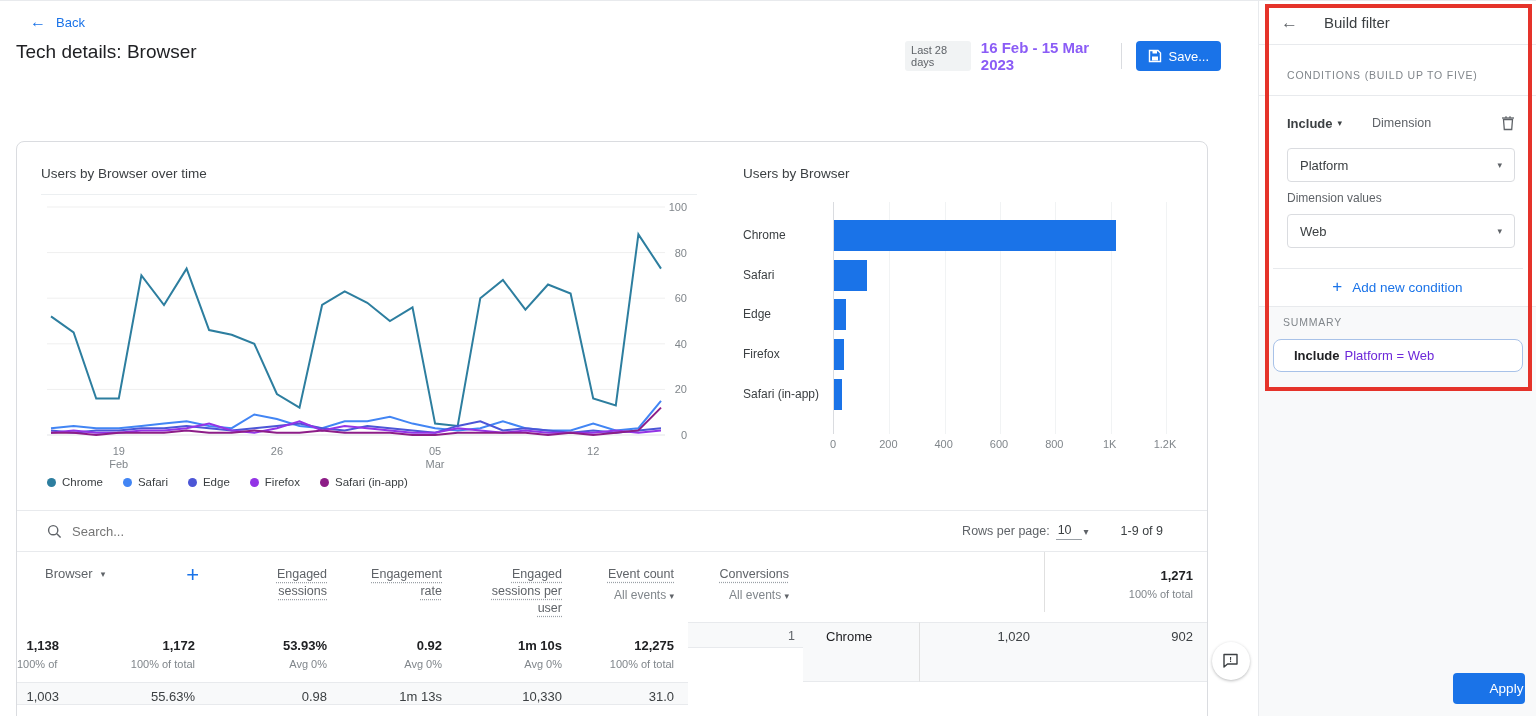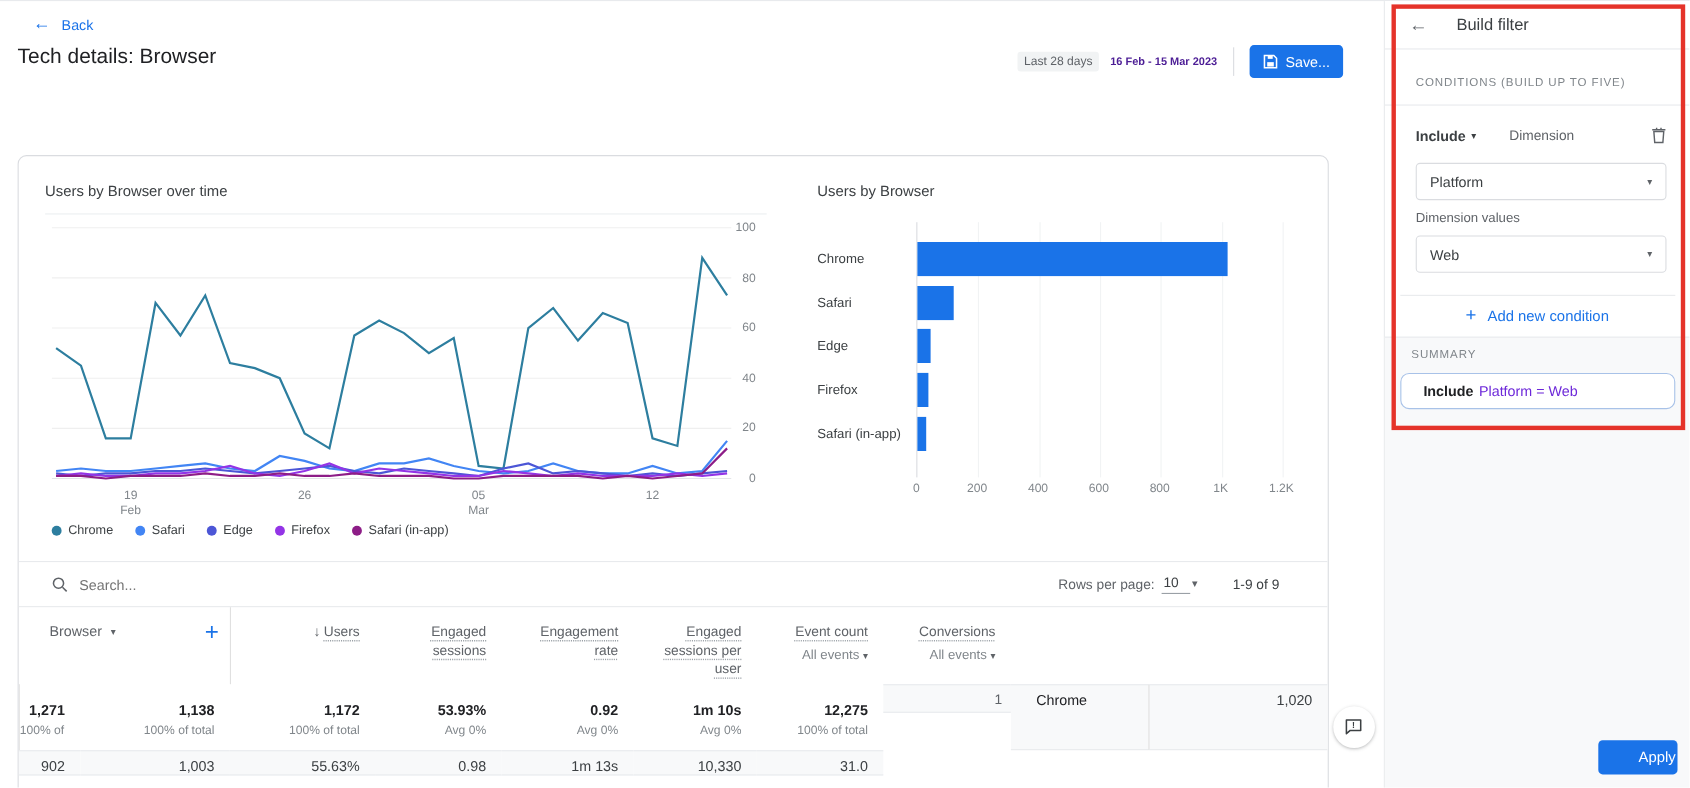--- a/index.html
+++ b/index.html
@@ -9,21 +9,21 @@
 
   
   .back-link { position:absolute; left:30px; top:12px; display:flex; align-items:center; gap:10px;
     color:#1a73e8; font-size:13px; font-weight:500; cursor:pointer; }
   .back-arrow { font-size:16px; }
   .page-title { position:absolute; left:16px; top:40px; font-size:19px; color:#202124; }
 
   .header-right { position:absolute; left:905px; top:40px; width:316px; height:30px;
     display:flex; align-items:center; justify-content:flex-end; gap:10px; }
   .date-chip { background:#f1f3f4; color:#5f6368; font-size:11px; padding:3px 6px; border-radius:3px; }
-  .date-range { font-size:10px; font-weight:700; color:#4c1d95; }
+  .date-range { font-size:15px; font-weight:700; color:#8b5cf6; }
   .vdiv { width:1px; height:26px; background:#dadce0; margin:0 4px; }
   .save-btn { background:#1a73e8; color:#fff; border:none; border-radius:4px; height:30px;
     padding:0 12px; font-size:13px; font-weight:500; display:flex; align-items:center; gap:7px; cursor:pointer;
     font-family:"Liberation Sans", sans-serif; }
 
   
   .card { position:absolute; left:16px; top:140px; width:1192px; height:659px;
     border:1px solid #dadce0; border-radius:8px; background:#fff; overflow:hidden; }
 
   .chart-title { position:absolute; font-size:13.5px; color:#3c4043; }
@@ -261,23 +261,20 @@
 
   <div class="tbl" id="report-table">
     <div class="dim-head hdr-cell">
       <span class="browser-sel">
         <span>Browser</span>
         <span class="caret">▾</span>
       </span>
       <span class="plus-btn">+</span>
     </div>
 
-  <div class="mcell hdr-cell sep">
-        <div><span class="sort-arrow">↓</span><span class="dotted">Users</span></div>
-      </div>
       <div class="mcell hdr-cell">
         <div><span class="dotted">Engaged</span></div>
         <div><span class="dotted">sessions</span></div>
       </div>
       <div class="mcell hdr-cell">
         <div><span class="dotted">Engagement</span></div>
         <div><span class="dotted">rate</span></div>
       </div>
       <div class="mcell hdr-cell">
         <div><span class="dotted">Engaged</span></div>

